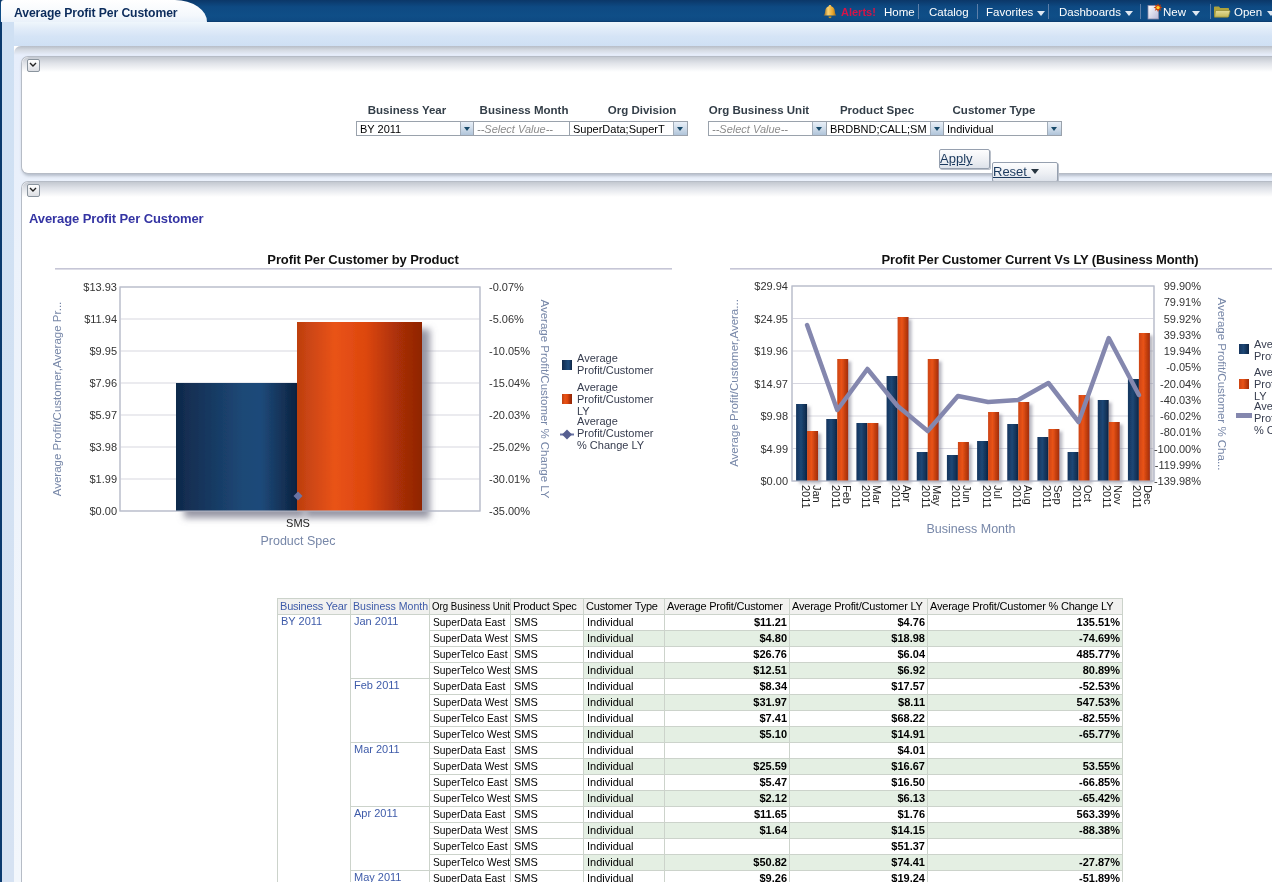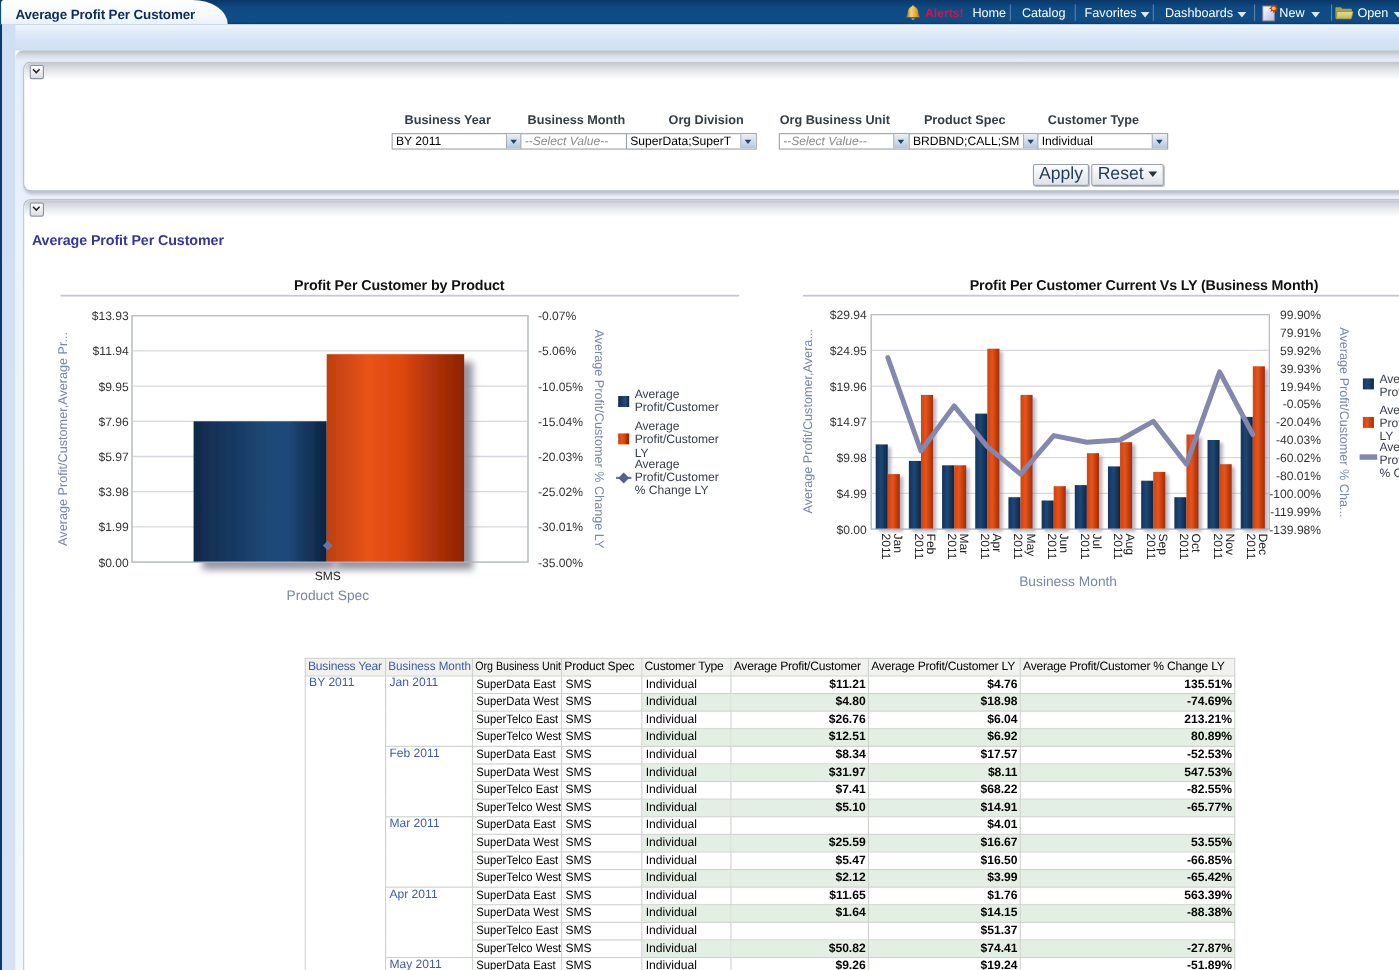--- a/index.html
+++ b/index.html
@@ -48,21 +48,21 @@
 
 .flabel{position:absolute;top:104px;font-size:11.5px;font-weight:bold;color:#333e48;text-align:center;width:102px;white-space:nowrap;}
 .dd{position:absolute;top:121px;width:100px;height:12px;border:1px solid #9aa2ac;background:#fff;
 font-size:11px;color:#000;padding:1px 14px 0 3px;overflow:hidden;white-space:nowrap;}
 .dd .btn{position:absolute;right:0;top:0;width:13px;height:13px;
 background:linear-gradient(180deg,#e9f0f8 0%,#cfdcea 50%,#b0c4d9 100%);border-left:1px solid #a3aeba;}
 .dd .btn i{position:absolute;left:3px;top:4.5px;width:0;height:0;border-left:3.5px solid transparent;border-right:3.5px solid transparent;border-top:4.5px solid #174a6a;}
 .sv{color:#8c8c8c;font-style:italic;}
 .fbtn{position:absolute;top:149px;height:18px;border:1px solid #96a0af;border-radius:2px;
 background:linear-gradient(180deg,#fdfdfe 0%,#eef0f4 55%,#dde2ea 100%);
-font-size:16px;color:#1c3a5e;text-align:center;line-height:18px;box-shadow:1px 1px 0 #b9bfc9;}
+font-size:13px;color:#1c3a5e;text-align:left;line-height:18px;box-shadow:1px 1px 0 #b9bfc9;text-decoration:underline;}
 
 
 #heading{left:29px;top:211px;font-size:13px;font-weight:bold;color:#3434a3;letter-spacing:-0.1px;}
 
 
 #tblwrap{left:277px;top:598px;}
 table{border-collapse:collapse;table-layout:fixed;font-size:11px;font-family:"Liberation Sans",sans-serif;width:845px;}
 td,th{border:1px solid #ccd3cb;padding:0 2px 0 3px;height:15px;line-height:13px;overflow:hidden;white-space:nowrap;font-weight:normal;text-align:left;vertical-align:middle;}
 th{background:#f1f1ef;color:#000;padding:0 2px;letter-spacing:-0.2px;}
 th .sq{display:inline-block;transform:scaleX(0.88);transform-origin:0 50%;white-space:nowrap;letter-spacing:0;}
@@ -159,21 +159,21 @@
 <div class="dd" style="left:708px;"><span class="sv">--Select Value--</span><span class="btn">
       <i></i>
     </span></div>
 <div class="dd" style="left:826px;">BRDBND;CALL;SM<span class="btn">
       <i></i>
     </span></div>
 <div class="dd" style="left:943px;">Individual<span class="btn">
       <i></i>
     </span></div>
 <div class="fbtn" style="left:939px;width:49px;">Apply</div>
-<div class="fbtn" style="left:992px;width:64px;">Reset <span style="display:inline-block;width:0;height:0;border-left:4px solid transparent;border-right:4px solid transparent;border-top:5px solid #26343f;vertical-align:2px;"></span></div>
+<div class="fbtn" style="left:992px;width:64px;margin-top:13px;">Reset <span style="display:inline-block;width:0;height:0;border-left:4px solid transparent;border-right:4px solid transparent;border-top:5px solid #26343f;vertical-align:2px;"></span></div>
 
 <div id="panel2" class="abs panel">
   <div class="ptop"></div>
   <div class="colbtn">
       <svg width="8" height="6" viewBox="0 0 8 6">
         <path d="M1 1l3 3 3-3" stroke="#222" stroke-width="1.4" fill="none"></path>
       </svg>
     </div>
 </div>
 <div id="heading" class="abs">Average Profit Per Customer</div>
@@ -385,21 +385,21 @@
           <td class="n g">$4.80</td>
           <td class="n g">$18.98</td>
           <td class="n g">-74.69%</td>
         </tr>
 <tr>
           <td><span class="sq2">SuperTelco East</span></td>
           <td>SMS</td>
           <td class="">Individual</td>
           <td class="n">$26.76</td>
           <td class="n">$6.04</td>
-          <td class="n">213.21%</td>
+          <td class="n">485.77%</td>
         </tr>
 <tr>
           <td><span class="sq2">SuperTelco West</span></td>
           <td>SMS</td>
           <td class="g">Individual</td>
           <td class="n g">$12.51</td>
           <td class="n g">$6.92</td>
           <td class="n g">80.89%</td>
         </tr>
 <tr>
@@ -458,21 +458,21 @@
           <td class="">Individual</td>
           <td class="n">$5.47</td>
           <td class="n">$16.50</td>
           <td class="n">-66.85%</td>
         </tr>
 <tr>
           <td><span class="sq2">SuperTelco West</span></td>
           <td>SMS</td>
           <td class="g">Individual</td>
           <td class="n g">$2.12</td>
-          <td class="n g">$3.99</td>
+          <td class="n g">$6.13</td>
           <td class="n g">-65.42%</td>
         </tr>
 <tr>
           <td class="m" rowspan="4">Apr 2011</td>
           <td><span class="sq2">SuperData East</span></td>
           <td>SMS</td>
           <td class="">Individual</td>
           <td class="n">$11.65</td>
           <td class="n">$1.76</td>
           <td class="n">563.39%</td>

